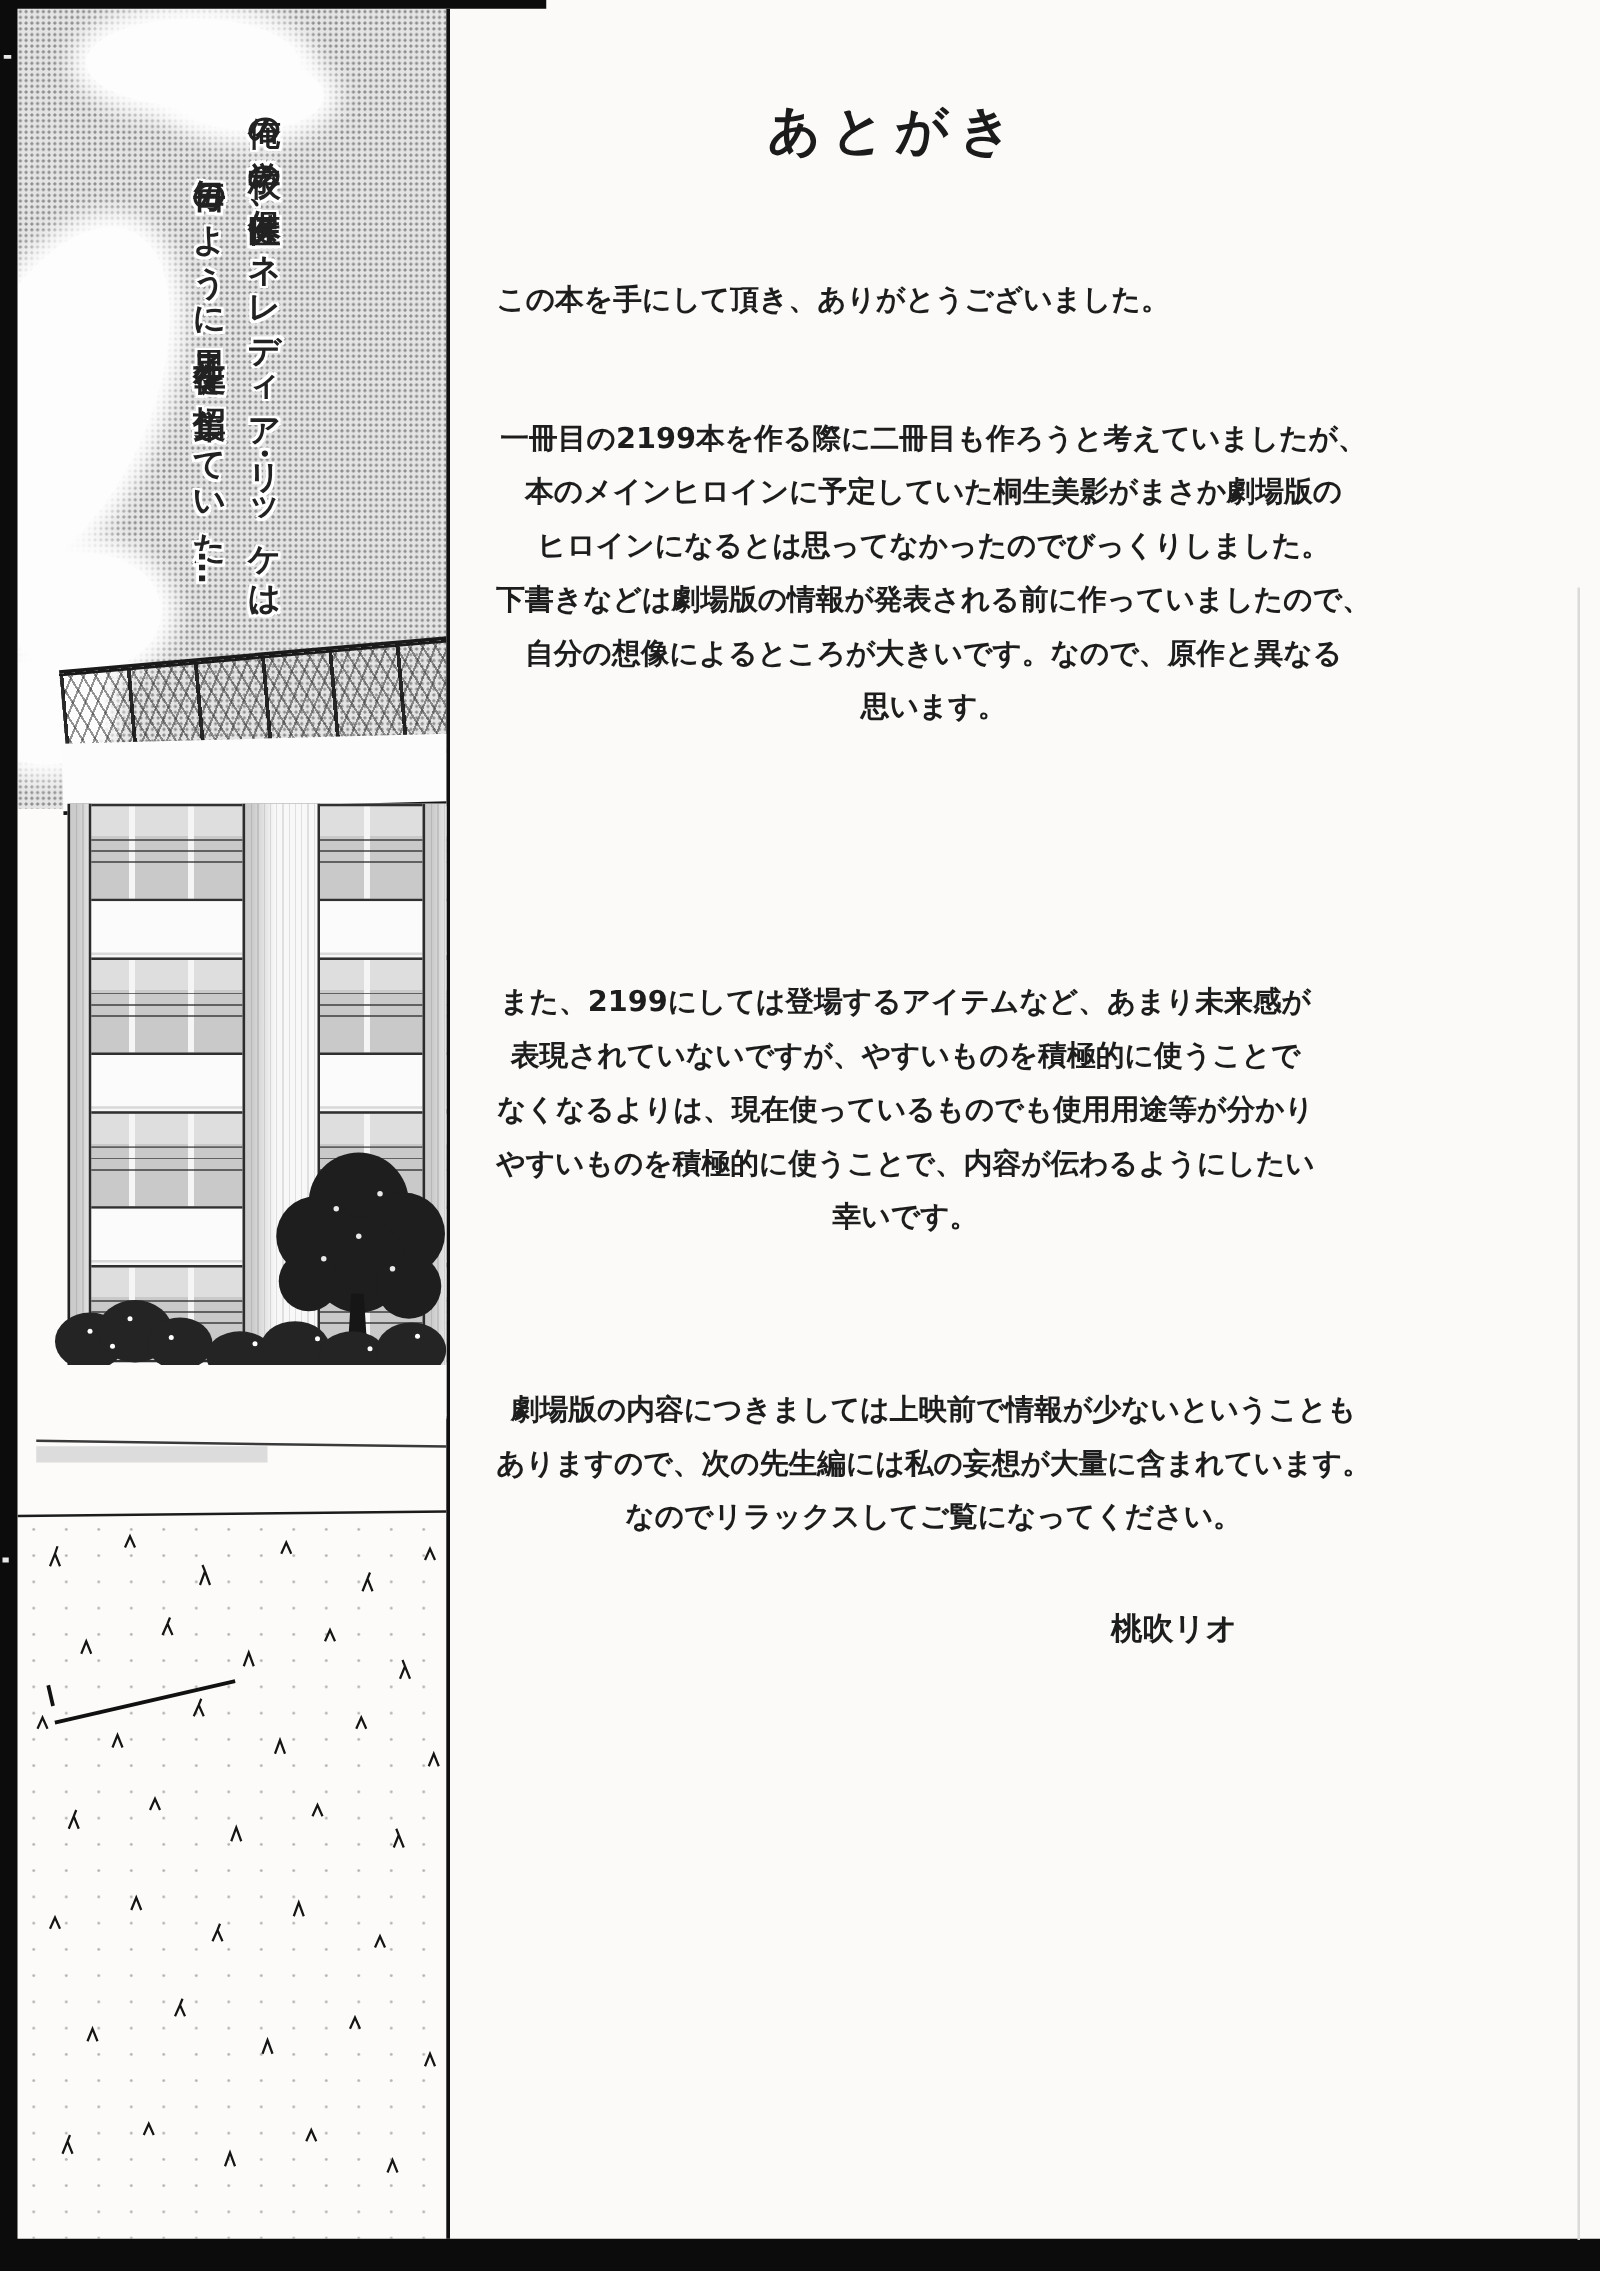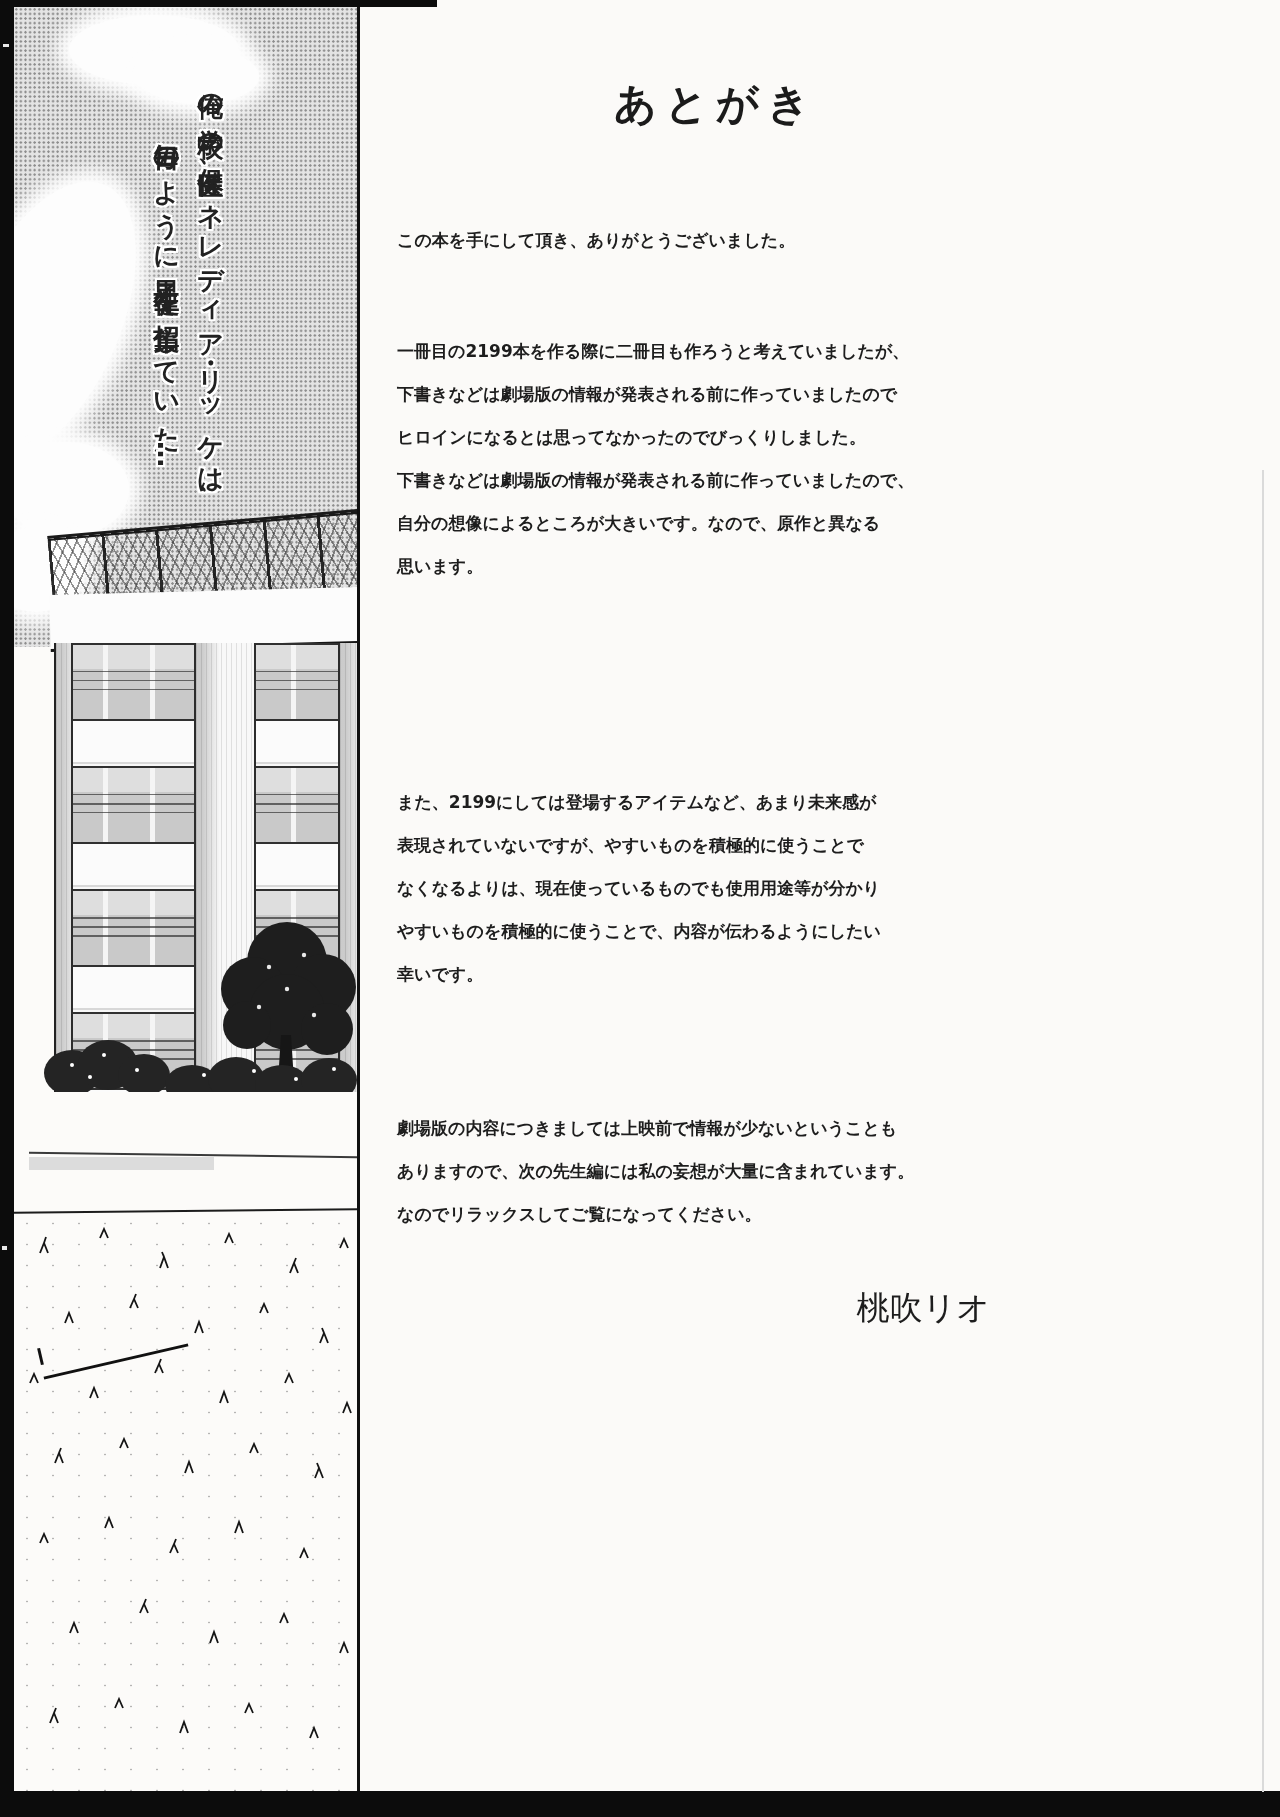--- a/index.html
+++ b/index.html
@@ -110,24 +110,24 @@
   
   .title{
     position:absolute;left:500px;top:60px;width:400px;margin:16px;text-align:center;
     font-size:42px;font-weight:bold;letter-spacing:8px;color:#1b1b1b;
   }
   .para{position:absolute;left:397px;}
   .para.p1{top:219px;}
   .para.p2{top:330px;}
   .para.p3{top:781px;}
   .para.p4{top:1107px;}
-  .line{font-size:17px;line-height:43px;font-weight:600;white-space:nowrap;color:#1d1d1d;}
+  .line{font-size:23px;line-height:43px;font-weight:600;white-space:nowrap;color:#1d1d1d;text-align:center;}
   .signature{
     position:absolute;left:397px;top:1286px;width:593px;text-align:right;
-    font-size:33px;font-weight:400;color:#1d1d1d;
+    font-size:25px;font-weight:700;color:#1d1d1d;
   }
 </style>
 </head>
 <body>
 
 <div class="page">
 
   <div class="illustration">
     <div class="sky"></div>
     <div class="cloud c1"></div>
@@ -254,21 +254,21 @@
   </div>
 
   <h1 class="title">あとがき</h1>
 
   <div class="para p1">
     <div class="line">この本を手にして頂き、ありがとうございました。</div>
   </div>
 
   <div class="para p2">
     <div class="line">一冊目の2199本を作る際に二冊目も作ろうと考えていましたが、</div>
-    <div class="line">下書きなどは劇場版の情報が発表される前に作っていましたので</div>
+    <div class="line">本のメインヒロインに予定していた桐生美影がまさか劇場版の</div>
     <div class="line">ヒロインになるとは思ってなかったのでびっくりしました。</div>
     <div class="line">下書きなどは劇場版の情報が発表される前に作っていましたので、</div>
     <div class="line">自分の想像によるところが大きいです。なので、原作と異なる</div>
     <div class="line">思います。</div>
   </div>
 
   <div class="para p3">
     <div class="line">また、2199にしては登場するアイテムなど、あまり未来感が</div>
     <div class="line">表現されていないですが、やすいものを積極的に使うことで</div>
     <div class="line">なくなるよりは、現在使っているものでも使用用途等が分かり</div>

